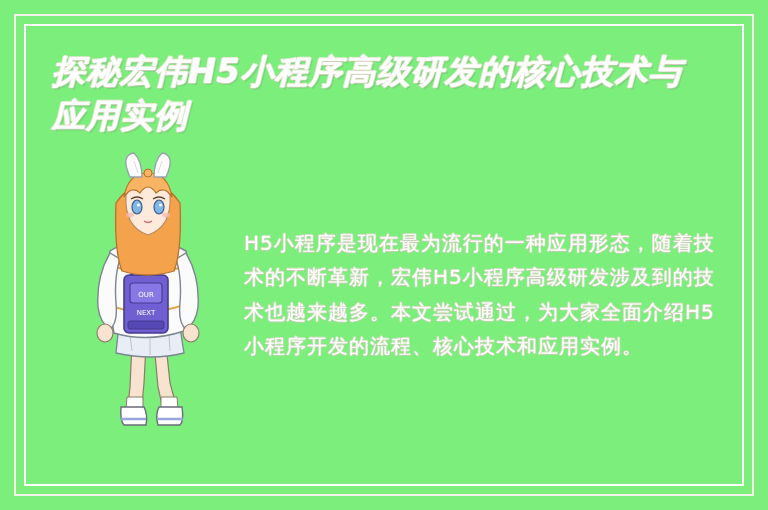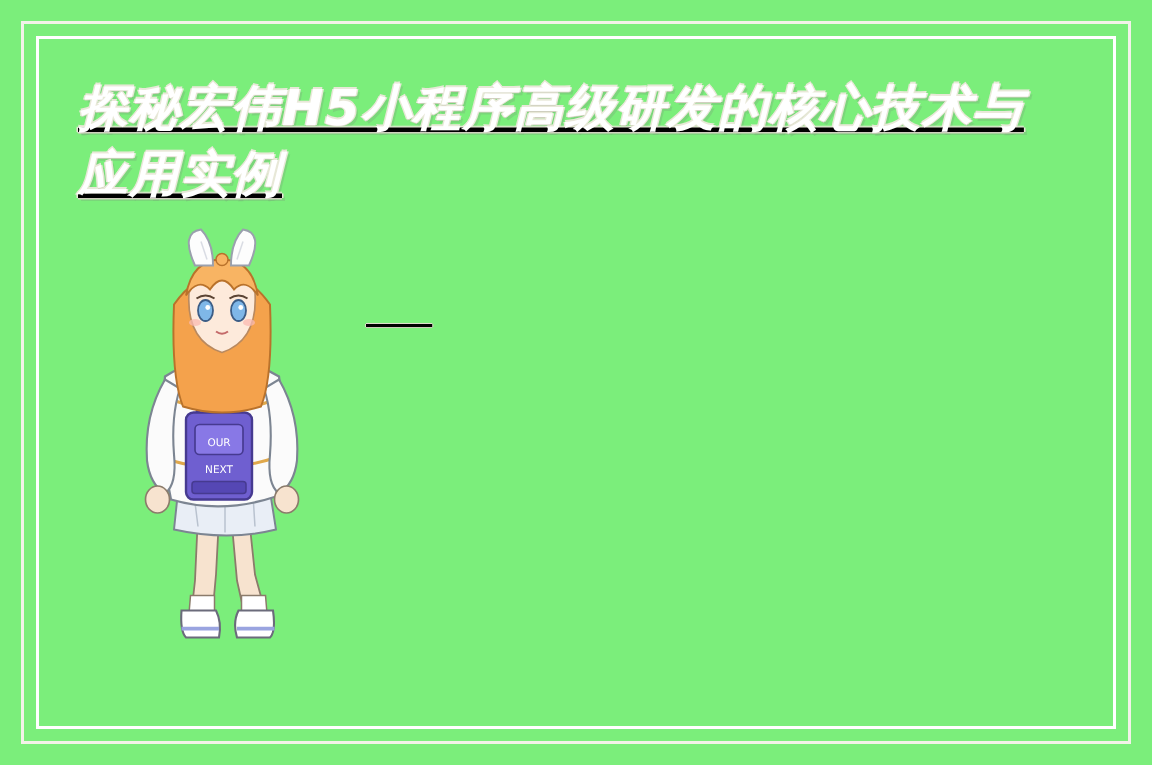--- a/index.html
+++ b/index.html
@@ -39,21 +39,20 @@
     box-sizing: border-box;
   }
   .content {
     position: absolute;
     left: 24px;
     top: 24px;
     right: 24px;
     bottom: 24px;
     box-sizing: border-box;
     padding: 26px 28px 0 28px;
-    text-decoration: underline;
   }
   .title {
     font-family: "DejaVu Sans", "Liberation Sans", sans-serif;
     font-size: 33px;
     font-weight: 700;
     font-style: italic;
     color: #ffffff;
     line-height: 1.32;
     letter-spacing: 1px;
     text-shadow:
@@ -171,17 +170,18 @@
 
           <path d="M72 30 Q62 8 76 6 Q84 14 84 30 Z" fill="#fdfdfd" stroke="#9aa0ad" stroke-width="1.3"></path>
           <path d="M108 30 Q118 8 104 6 Q96 14 96 30 Z" fill="#fdfdfd" stroke="#9aa0ad" stroke-width="1.3"></path>
           <path d="M76 14 L80 26" stroke="#d9dce3" stroke-width="1"></path>
           <path d="M104 14 L100 26" stroke="#d9dce3" stroke-width="1"></path>
           <circle cx="90" cy="26" r="4" fill="#f8b463" stroke="#b9722b" stroke-width="1"></circle>
         </svg>
       </div>
 
       <div class="paragraph">
+        <p class="p-item">H5小程序是现在最为流行的一种应用形态，随着技术的不断革新，宏伟H5小程序高级研发涉及到的技术也越来越多。本文尝试通过，为大家全面介绍H5小程序开发的流程、核心技术和应用实例。</p>
       </div>
 
     </div>
   </div>
 </div>
 
 </body></html>

